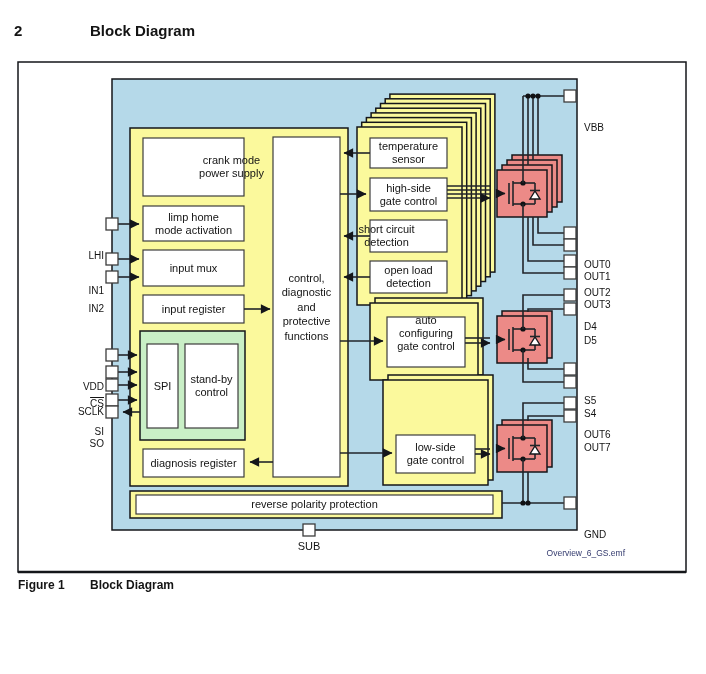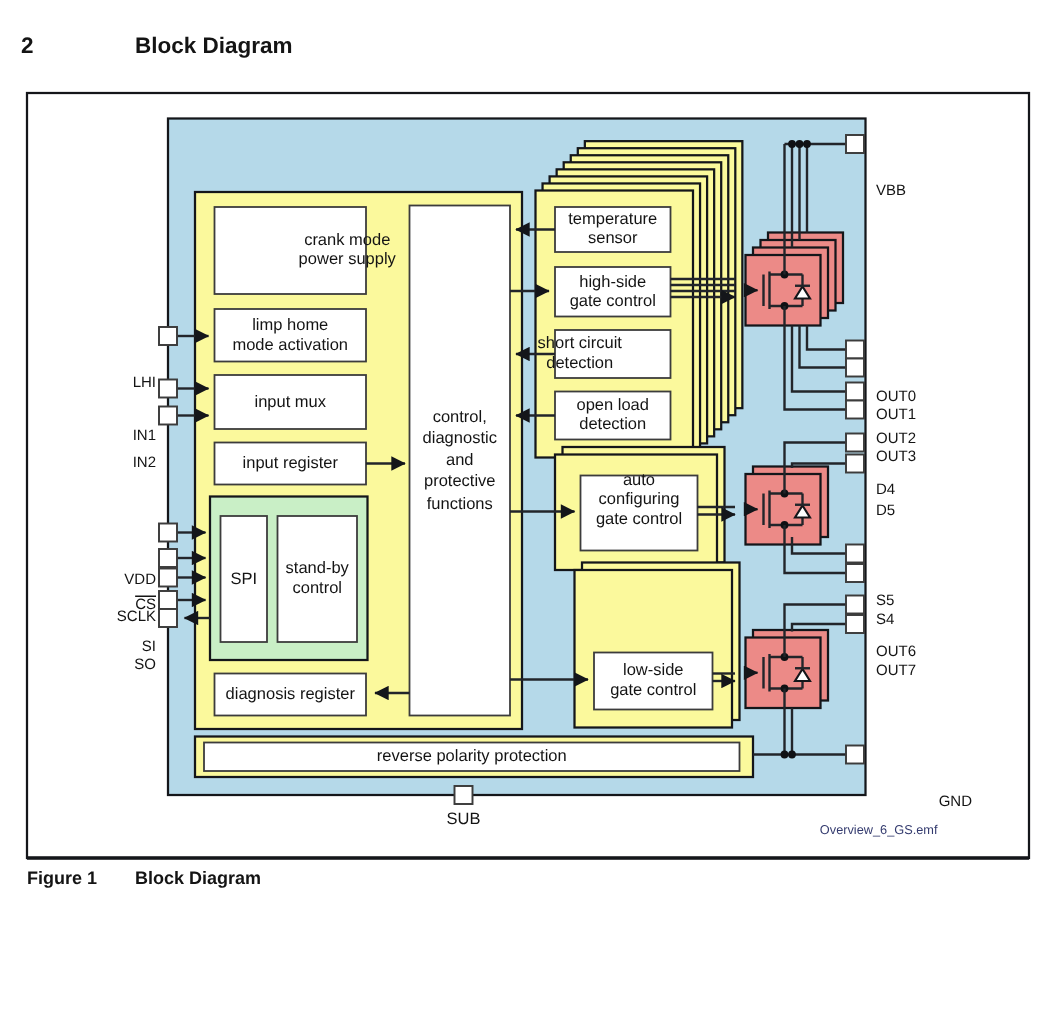--- a/index.html
+++ b/index.html
@@ -290,19 +290,19 @@
 <div class="abs pinlab right" style="top:226px;">OUT0</div>
 <div class="abs pinlab right" style="top:238px;">OUT1</div>
 <div class="abs pinlab right" style="top:254px;">OUT2</div>
 <div class="abs pinlab right" style="top:266px;">OUT3</div>
 <div class="abs pinlab right" style="top:288px;">D4</div>
 <div class="abs pinlab right" style="top:302px;">D5</div>
 <div class="abs pinlab right" style="top:362px;">S5</div>
 <div class="abs pinlab right" style="top:375px;">S4</div>
 <div class="abs pinlab right" style="top:396px;">OUT6</div>
 <div class="abs pinlab right" style="top:409px;">OUT7</div>
-<div class="abs pinlab right" style="top:496px;text-align:right;">GND</div>
+<div class="abs pinlab right" style="top:496px;">GND</div>
 
 <div class="abs sublab" style="left:284px;top:540px;width:50px;">SUB</div>
 
 <div class="abs note" style="left:500px;top:548px;width:125px;">Overview_6_GS.emf</div>
 <div class="abs cap" style="left:18px;top:578px;">Figure 1</div>
 <div class="abs cap" style="left:90px;top:578px;">Block Diagram</div>
 
 </body></html>

